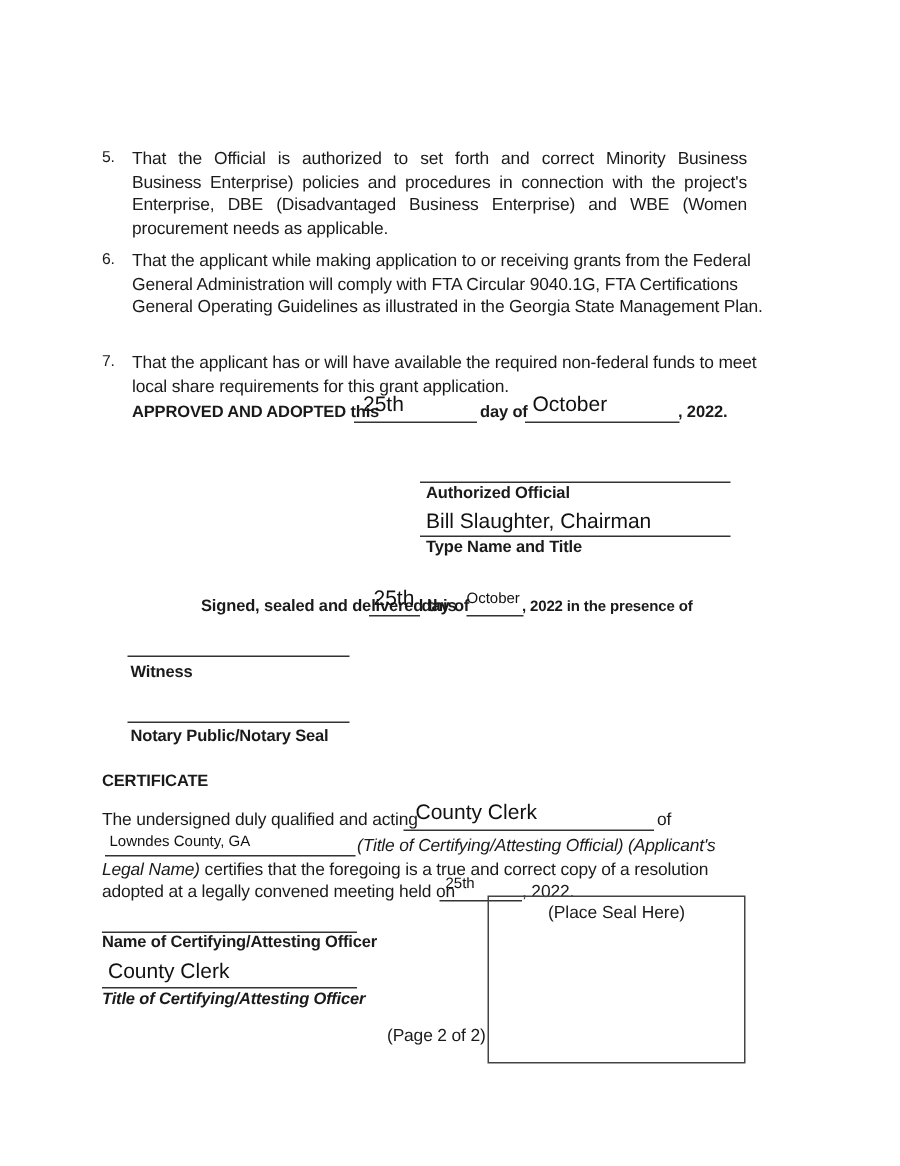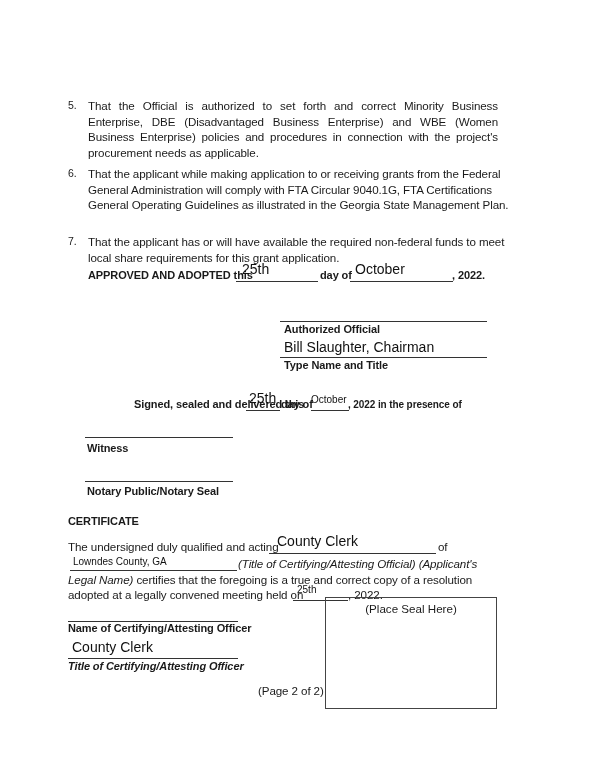--- a/index.html
+++ b/index.html
@@ -19,22 +19,22 @@
               border: 1px solid #444; box-sizing: border-box; }
   .seal-label { position: absolute; top: 4px; left: 0; width: 100%; text-align: center; font-size: 11.6px; }
 </style>
 </head>
 <body>
 
 <div>
   <span class="abs num body-text" style="left:68px; top:98px;">5.</span>
   <div class="item-text body-text" style="top:98px;">
     <div class="just">That the Official is authorized to set forth and correct Minority Business</div>
+    <div class="just">Business Enterprise) policies and procedures in connection with the project's</div>
     <div class="just">Enterprise, DBE (Disadvantaged Business Enterprise) and WBE (Women</div>
-    <div class="just">Business Enterprise) policies and procedures in connection with the project's</div>
     <div>procurement needs as applicable.</div>
   </div>
 </div>
 
 <div>
   <span class="abs num body-text" style="left:68px; top:166px;">6.</span>
   <div class="item-text body-text" style="top:166px;">
     <div>That the applicant while making application to or receiving grants from the Federal</div>
     <div>General Administration will comply with FTA Circular 9040.1G, FTA Certifications</div>
     <div>General Operating Guidelines as illustrated in the Georgia State Management Plan.</div>

